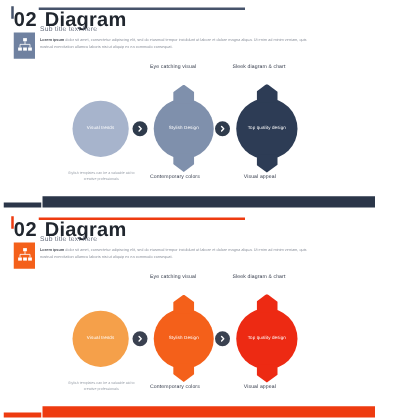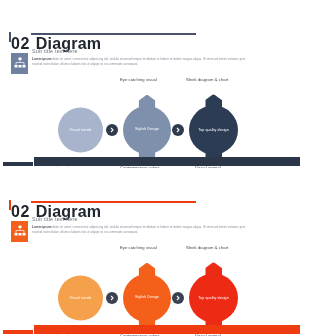--- a/index.html
+++ b/index.html
@@ -15,21 +15,20 @@
   .slide {
     position: relative;
     width: 300px; height: 168px;
     background: #ffffff;
     overflow: hidden;
   }
   .slide-inner {
     position: absolute;
     left: 4px; top: 0px; right: 4px; bottom: 13px;
     background: #ffffff;
-    margin-top: 27px;
   }
 
   
   .edge-tick {
     position: absolute; left: 5px; top: 5px;
     width: 2px; height: 10px;
   }
 
   
   .top-rule {

